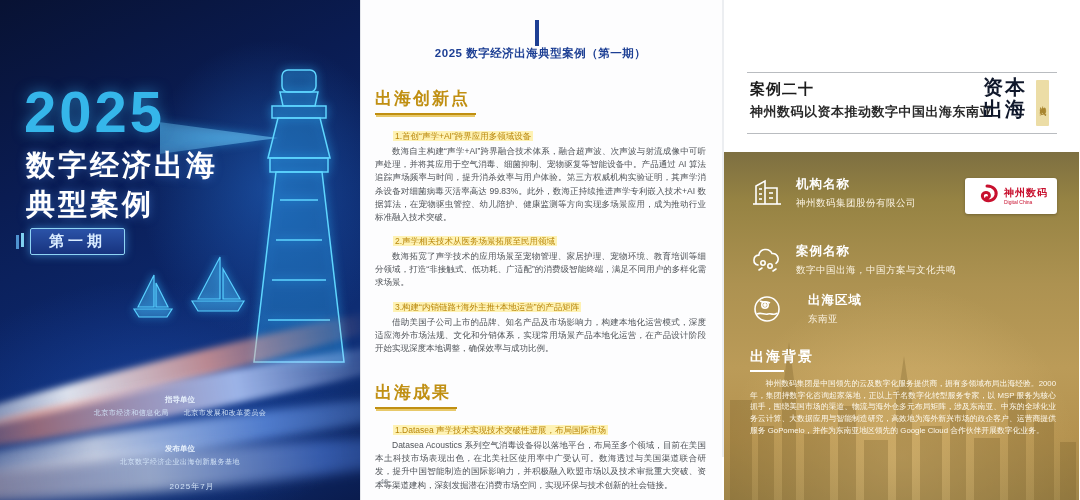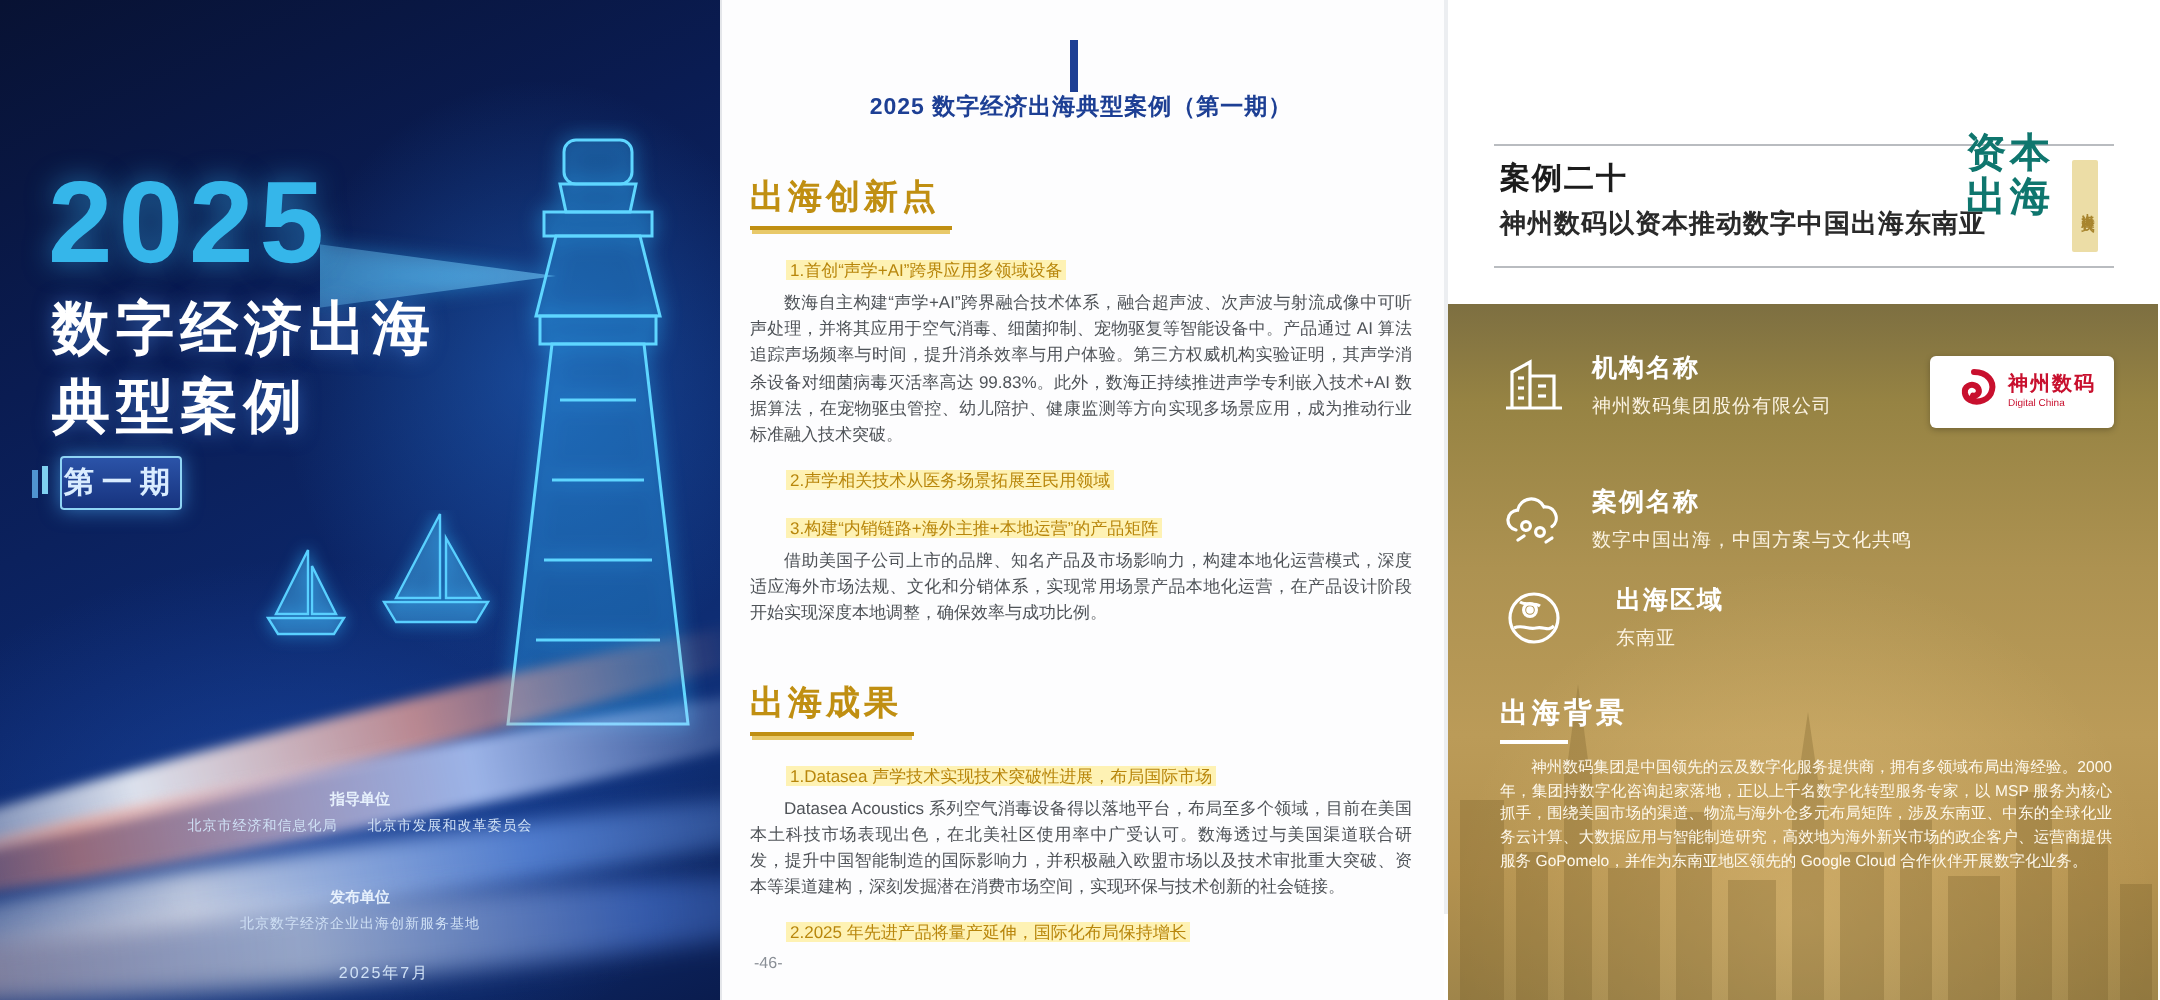--- a/index.html
+++ b/index.html
@@ -20,21 +20,21 @@
     background:linear-gradient(90deg,transparent,rgba(255,150,120,.55) 25%,rgba(190,210,255,.8) 60%,transparent 90%);}
   .trail.t3{bottom:48px;height:30px;transform:rotate(-8deg);filter:blur(5px);
     background:linear-gradient(90deg,transparent,rgba(255,255,255,.7) 35%,rgba(120,170,255,.6) 65%,transparent);}
   .trail.t4{bottom:10px;height:40px;transform:rotate(-5deg);filter:blur(6px);
     background:linear-gradient(90deg,rgba(255,190,160,.4),rgba(255,255,255,.55) 45%,rgba(90,140,240,.5) 75%,transparent);}
   .cover-year{position:absolute;left:24px;top:78px;font-size:58px;font-weight:bold;letter-spacing:3px;
     color:#35b6ea;text-shadow:0 0 14px rgba(60,190,255,.55);}
   .cover-title{position:absolute;left:26px;top:146px;color:#fff;font-weight:bold;font-size:29px;letter-spacing:3px;line-height:1.35;text-shadow:0 0 10px rgba(90,160,255,.5);}
   .issue-badge{position:absolute;left:30px;top:228px;display:inline-flex;align-items:center;
     background:linear-gradient(180deg,#2b53a8,#17337e);border:1px solid #8fd4f4;border-radius:2px;
-    padding:3px 1px;color:#d9ecff;font-size:15px;font-weight:bold;letter-spacing:4px;
+    padding:3px 18px;color:#d9ecff;font-size:15px;font-weight:bold;letter-spacing:4px;
     box-shadow:0 0 10px rgba(80,180,255,.6);}
   .issue-badge::before{content:"";position:absolute;left:-10px;top:4px;width:3px;height:14px;background:#7fd0f0;box-shadow:-5px 2px 0 #4f93d0;}
   .cover-footer{position:absolute;left:0;right:0;bottom:8px;text-align:center;color:#cfe0f5;}
   .cover-footer .lbl{font-size:7.5px;font-weight:bold;margin-top:26px;color:#e6f0fc;}
   .cover-footer .org{font-size:7px;margin-top:3px;letter-spacing:.5px;}
   .cover-footer .date{font-size:8px;margin-top:14px;letter-spacing:1px;padding-left:24px;}
   .lh-svg{position:absolute;right:0;top:60px;}
   .boats-svg{position:absolute;left:120px;top:255px;}
 
   
@@ -50,21 +50,21 @@
   .page-mid p.body{margin:2px 0 4px 0;font-size:8.5px;color:#4f5358;line-height:1.55;text-align:justify;text-indent:2em;}
   .page-num{position:absolute;left:16px;bottom:14px;font-size:8px;color:#8a8f96;}
 
   
   .page-right{position:relative;width:357px;height:457px;flex:none;background:#fff;border-left:2px solid #eceef1;box-sizing:border-box;text-decoration:underline;}
   .rp-top{position:relative;height:152px;background:#fff;}
   .rp-line{position:absolute;left:23px;right:22px;height:1px;background:#b9bcc0;}
   .rp-line.l1{top:72px;} .rp-line.l2{top:133px;}
   .case-no{position:absolute;left:26px;top:80px;font-size:15px;font-weight:bold;color:#1c1c1c;letter-spacing:1px;}
   .case-title{position:absolute;left:26px;top:103px;font-size:13px;font-weight:bold;color:#2a2a2a;letter-spacing:.5px;}
-  .mode-tag{position:absolute;right:52px;top:66px;text-align:center;color:#0f766e;font-size:20px;font-weight:bold;line-height:1.1;letter-spacing:2px;}
+  .mode-tag{position:absolute;right:52px;top:76px;text-align:center;color:#0f172a;font-size:20px;font-weight:bold;line-height:1.1;letter-spacing:2px;}
   .mode-badge{position:absolute;right:30px;top:80px;background:#ecdda6;color:#a8852e;font-size:6.5px;font-weight:bold;
     writing-mode:vertical-rl;letter-spacing:1px;padding:3px 2px;border-radius:1px;height:40px;text-align:center;}
   .rp-gold{position:relative;height:348px;overflow:hidden;
     background:linear-gradient(180deg,#7d6f41 0%,#968343 14%,#ad9251 38%,#bb9b58 62%,#b4924f 82%,#9f854a 100%);}
   .rp-gold .haze{position:absolute;left:0;right:0;top:130px;height:220px;
     background:radial-gradient(ellipse at 50% 80%,rgba(255,220,150,.35),transparent 70%);}
   .city-svg{position:absolute;left:0;bottom:0;opacity:.5;}
   .info-row{position:absolute;left:26px;display:flex;align-items:flex-start;}
   .info-icon{width:34px;height:34px;flex:none;margin-right:12px;}
   .info-label{font-size:12.5px;font-weight:bold;color:#ffffff;letter-spacing:1px;}
@@ -146,20 +146,21 @@
   <div class="page-mid">
     <div class="mid-header">
       <div class="bar"></div>
       <div class="txt">2025 数字经济出海典型案例（第一期）</div>
     </div>
 
     <div><span class="sec-head first">出海创新点</span></div>
     <div class="sub-wrap"><span class="subhead">1.首创“声学+AI”跨界应用多领域设备</span></div>
     <p class="body">数海自主构建“声学+AI”跨界融合技术体系，融合超声波、次声波与射流成像中可听声处理，并将其应用于空气消毒、细菌抑制、宠物驱复等智能设备中。产品通过 AI 算法追踪声场频率与时间，提升消杀效率与用户体验。第三方权威机构实验证明，其声学消杀设备对细菌病毒灭活率高达 99.83%。此外，数海正持续推进声学专利嵌入技术+AI 数据算法，在宠物驱虫管控、幼儿陪护、健康监测等方向实现多场景应用，成为推动行业标准融入技术突破。</p>
     <div class="sub-wrap"><span class="subhead">2.声学相关技术从医务场景拓展至民用领域</span></div>
+    <p class="body">数海拓宽了声学技术的应用场景至宠物管理、家居护理、宠物环境、教育培训等细分领域，打造“非接触式、低功耗、广适配”的消费级智能终端，满足不同用户的多样化需求场景。</p>
     <div class="sub-wrap"><span class="subhead">3.构建“内销链路+海外主推+本地运营”的产品矩阵</span></div>
     <p class="body">借助美国子公司上市的品牌、知名产品及市场影响力，构建本地化运营模式，深度适应海外市场法规、文化和分销体系，实现常用场景产品本地化运营，在产品设计阶段开始实现深度本地调整，确保效率与成功比例。</p>
 
     <div><span class="sec-head">出海成果</span></div>
     <div class="sub-wrap"><span class="subhead">1.Datasea 声学技术实现技术突破性进展，布局国际市场</span></div>
     <p class="body">Datasea Acoustics 系列空气消毒设备得以落地平台，布局至多个领域，目前在美国本土科技市场表现出色，在北美社区使用率中广受认可。数海透过与美国渠道联合研发，提升中国智能制造的国际影响力，并积极融入欧盟市场以及技术审批重大突破、资本等渠道建构，深刻发掘潜在消费市场空间，实现环保与技术创新的社会链接。</p>
     <div class="sub-wrap"><span class="subhead">2.2025 年先进产品将量产延伸，国际化布局保持增长</span></div>
 
     <div class="page-num">-46-</div>
   </div>

